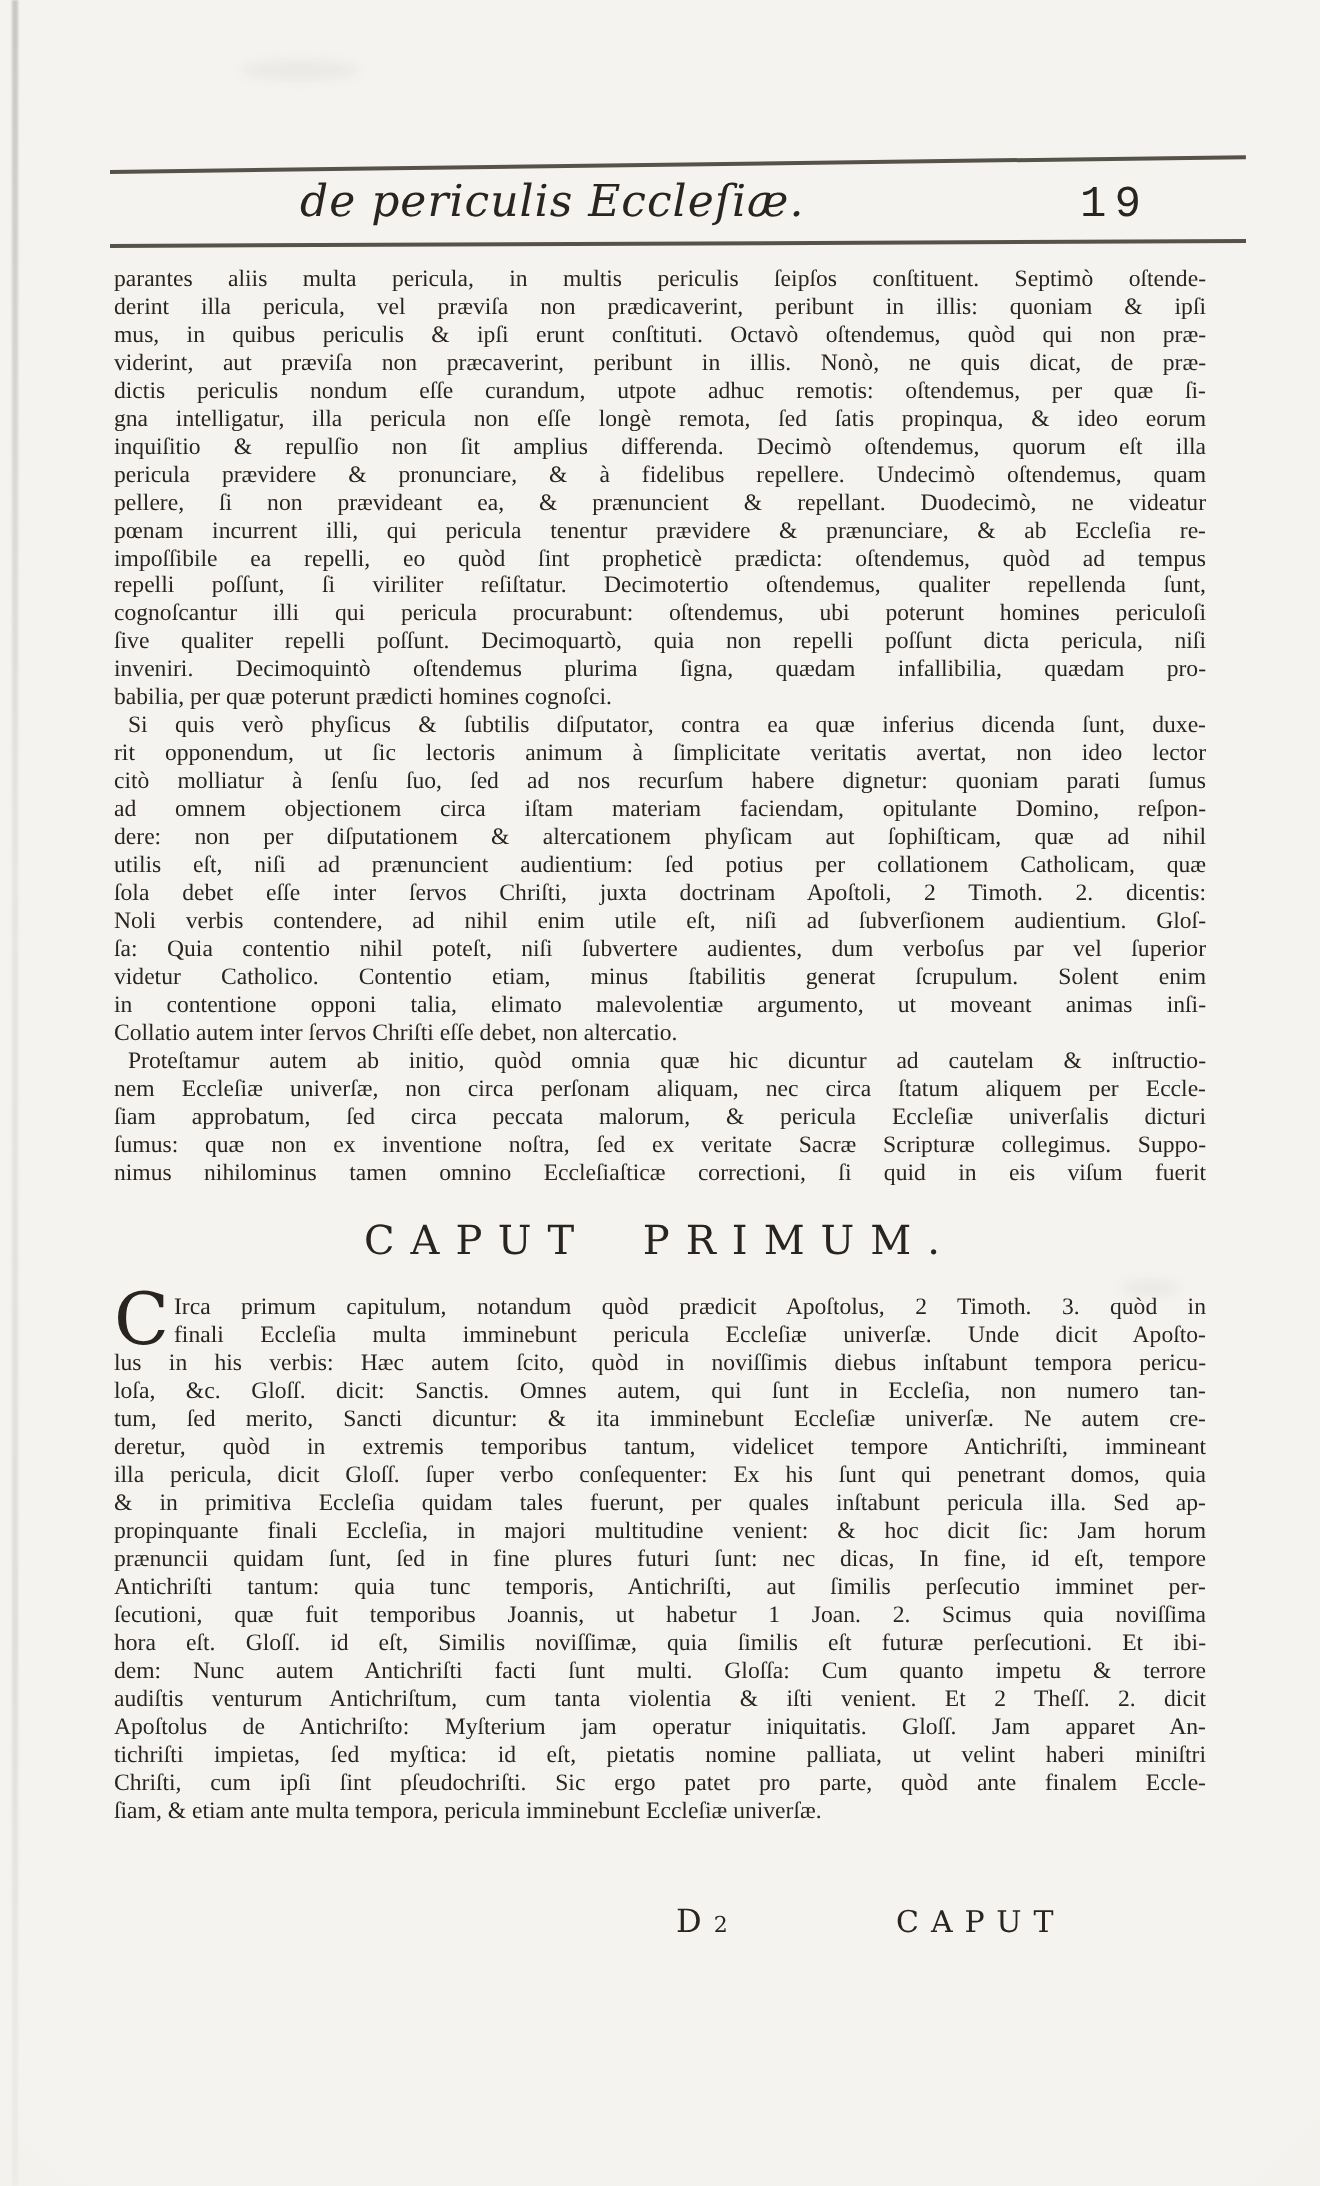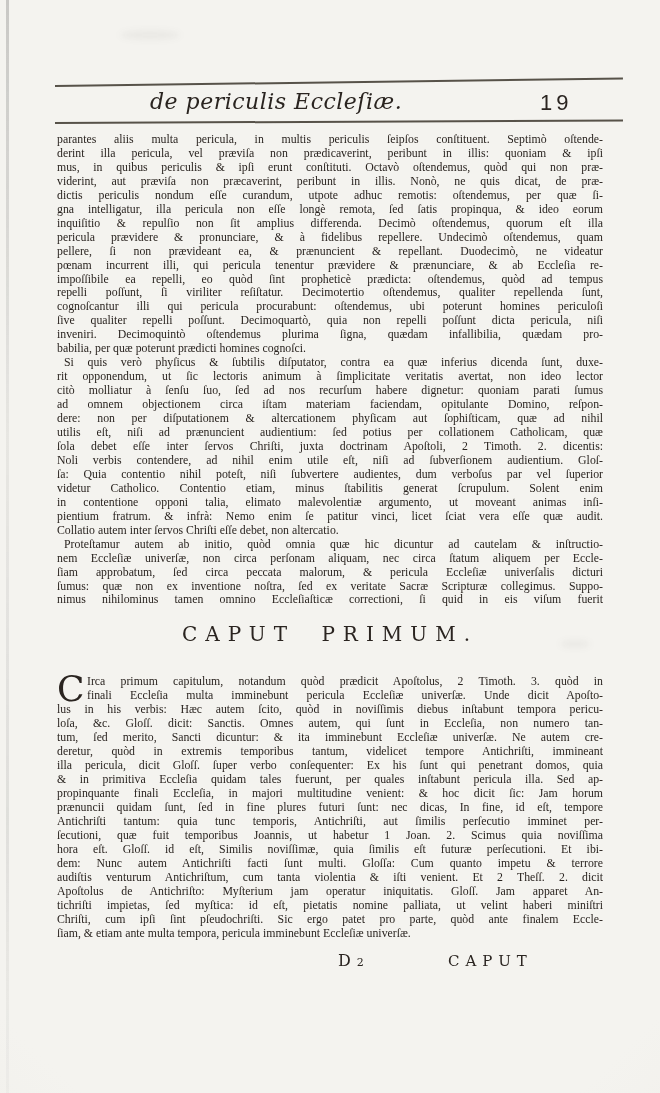--- a/index.html
+++ b/index.html
@@ -34,38 +34,38 @@
   .rule.top{top:85px;transform:rotate(-0.75deg);}
   .rule.bottom{top:122px;transform:rotate(-0.25deg);height:2px;}
   .running-title{
     position:absolute;left:150px;top:88px;width:320px;
     text-align:left;font-style:italic;font-size:22px;line-height:28px;
     font-family:"DejaVu Serif","Liberation Serif",serif;
     letter-spacing:.5px;
   }
   .page-number{
     position:absolute;left:540px;top:90px;font-size:22px;letter-spacing:4px;
-    font-family:Liberation Sans, sans-serif;
+    font-family:Liberation Mono, monospace;
   }
   .text-block{
     position:absolute;left:57px;top:133px;width:546px;
     font-size:11.8px;line-height:13.95px;
     color:var(--ink);
   }
   .para{margin:0;}
   .ln{
     text-align:justify;text-align-last:justify;
     min-height:13.95px;
   }
   .ln.last{text-align-last:left;}
   .ln.indent{text-indent:7px;}
   .chapter-heading{
     text-align:center;font-size:20px;line-height:26px;
     letter-spacing:8px;word-spacing:12px;
-    margin:14px 0 28px 0;
+    margin:14px 0 14px 0;
     font-family:"DejaVu Serif","Liberation Serif",serif;
   }
   .dropcap{
     float:left;width:30px;height:27px;
     font-size:36px;line-height:27px;
     font-family:"DejaVu Serif","Liberation Serif",serif;
   }
   .footer{position:absolute;left:0;top:951px;width:660px;height:30px;}
   .signature{
     position:absolute;left:310px;top:0;
@@ -120,21 +120,20 @@
         <div class="ln">rit opponendum, ut ſic lectoris animum à ſimplicitate veritatis avertat, non ideo lector</div>
         <div class="ln">citò molliatur à ſenſu ſuo, ſed ad nos recurſum habere dignetur: quoniam parati ſumus</div>
         <div class="ln">ad omnem objectionem circa iſtam materiam faciendam, opitulante Domino, reſpon-</div>
         <div class="ln">dere: non per diſputationem &amp; altercationem phyſicam aut ſophiſticam, quæ ad nihil</div>
         <div class="ln">utilis eſt, niſi ad prænuncient audientium: ſed potius per collationem Catholicam, quæ</div>
         <div class="ln">ſola debet eſſe inter ſervos Chriſti, juxta doctrinam Apoſtoli, 2 Timoth. 2. dicentis:</div>
         <div class="ln">Noli verbis contendere, ad nihil enim utile eſt, niſi ad ſubverſionem audientium. Gloſ-</div>
         <div class="ln">ſa: Quia contentio nihil poteſt, niſi ſubvertere audientes, dum verboſus par vel ſuperior</div>
         <div class="ln">videtur Catholico. Contentio etiam, minus ſtabilitis generat ſcrupulum. Solent enim</div>
         <div class="ln">in contentione opponi talia, elimato malevolentiæ argumento, ut moveant animas inſi-</div>
-        <div class="ln">pientium fratrum. &amp; infrà: Nemo enim ſe patitur vinci, licet ſciat vera eſſe quæ audit.</div>
         <div class="ln last">Collatio autem inter ſervos Chriſti eſſe debet, non altercatio.</div>
       </div>
 
     <div class="para">
         <div class="ln indent">Proteſtamur autem ab initio, quòd omnia quæ hic dicuntur ad cautelam &amp; inſtructio-</div>
         <div class="ln">nem Eccleſiæ univerſæ, non circa perſonam aliquam, nec circa ſtatum aliquem per Eccle-</div>
         <div class="ln">ſiam approbatum, ſed circa peccata malorum, &amp; pericula Eccleſiæ univerſalis dicturi</div>
         <div class="ln">ſumus: quæ non ex inventione noſtra, ſed ex veritate Sacræ Scripturæ collegimus. Suppo-</div>
         <div class="ln">nimus nihilominus tamen omnino Eccleſiaſticæ correctioni, ſi quid in eis viſum fuerit</div>
       </div>

